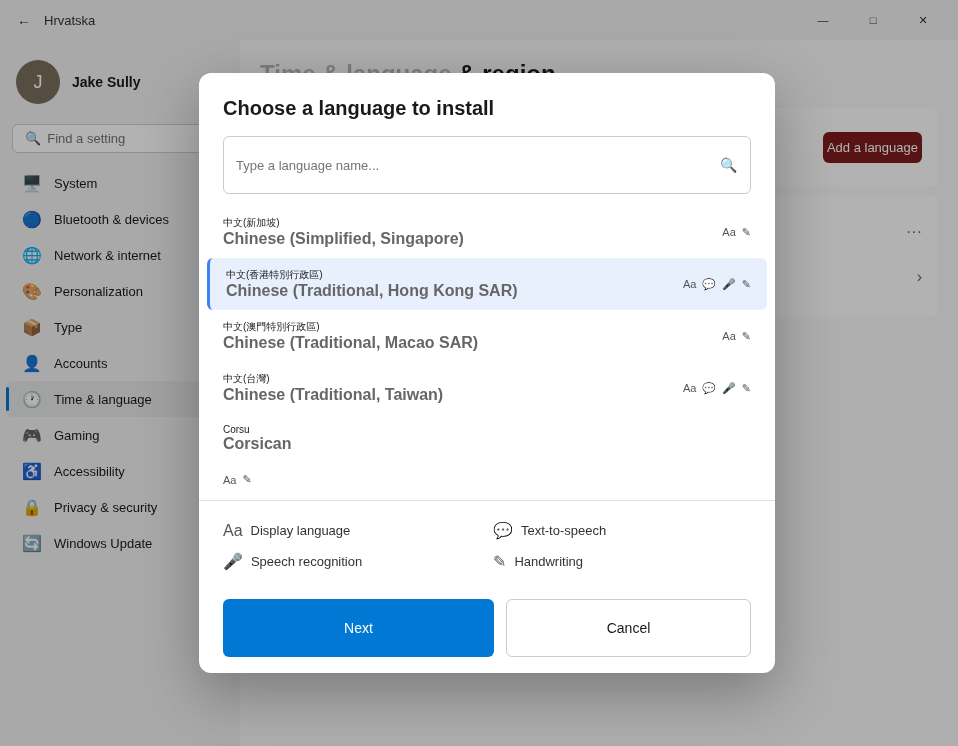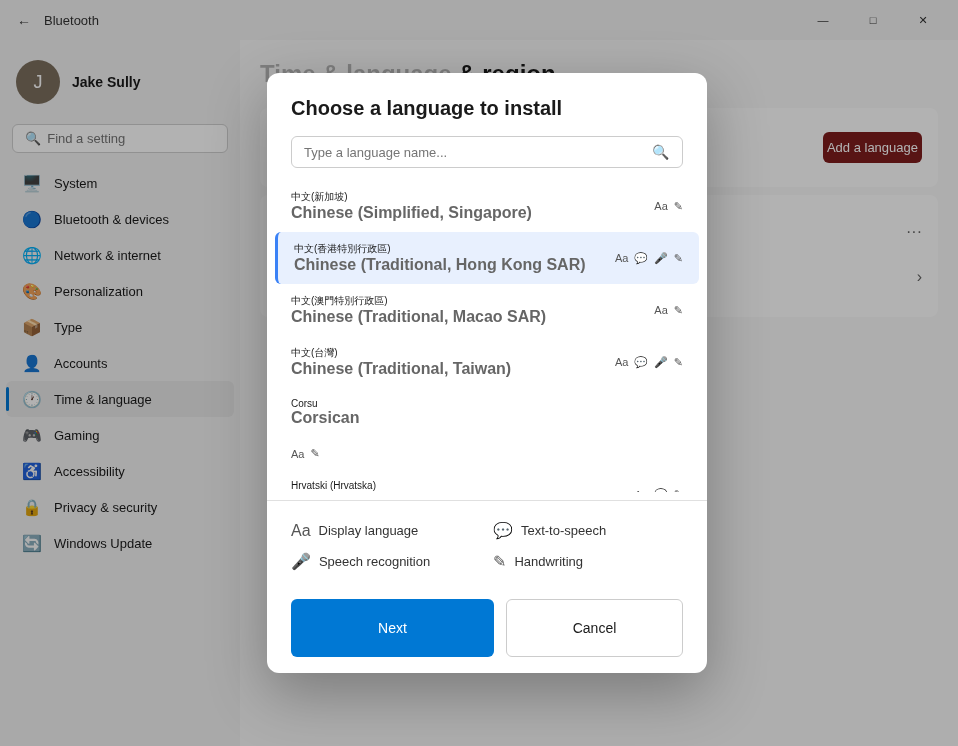--- a/index.html
+++ b/index.html
@@ -205,21 +205,21 @@
       background: rgba(0,0,0,0.3);
       display: flex;
       align-items: center;
       justify-content: center;
       z-index: 100;
     }
 
     .dialog {
       background: white;
       border-radius: 12px;
-      width: 440px;
+      width: 576px;
       max-height: 600px;
       display: flex;
       flex-direction: column;
       box-shadow: 0 20px 60px rgba(0,0,0,0.3);
       overflow: hidden;
       margin-left: 16px;
     }
 
     .dialog-header {
       padding: 24px 24px 16px;
@@ -229,21 +229,21 @@
       font-weight: 600;
       color: #1a1a1a;
     }
 
     .dialog-search {
       margin: 0 24px 12px;
       display: flex;
       align-items: center;
       border: 1px solid #ccc;
       border-radius: 6px;
-      padding: 7px 12px;
+      padding: 20px 12px;
       gap: 8px;
     }
     .dialog-search input {
       border: none; outline: none;
       font-size: 13px; color: #999;
       flex: 1; background: transparent;
     }
     .search-icon-small { color: #666; font-size: 14px; }
 
     .language-list {
@@ -318,21 +318,21 @@
       cursor: pointer;
     }
   </style>
 </head>
 <body>
 
 <div class="settings-window">
 
   <div class="title-bar">
     <div class="title-bar-back">←</div>
-    <span class="title-bar-title">Bluetooth</span>
+    <span class="title-bar-title">Hrvatska</span>
     <div class="title-bar-controls">
       <div class="title-ctrl">—</div>
       <div class="title-ctrl">□</div>
       <div class="title-ctrl close">✕</div>
     </div>
   </div>
 
   <div class="main-layout">
 
     <div class="sidebar">

